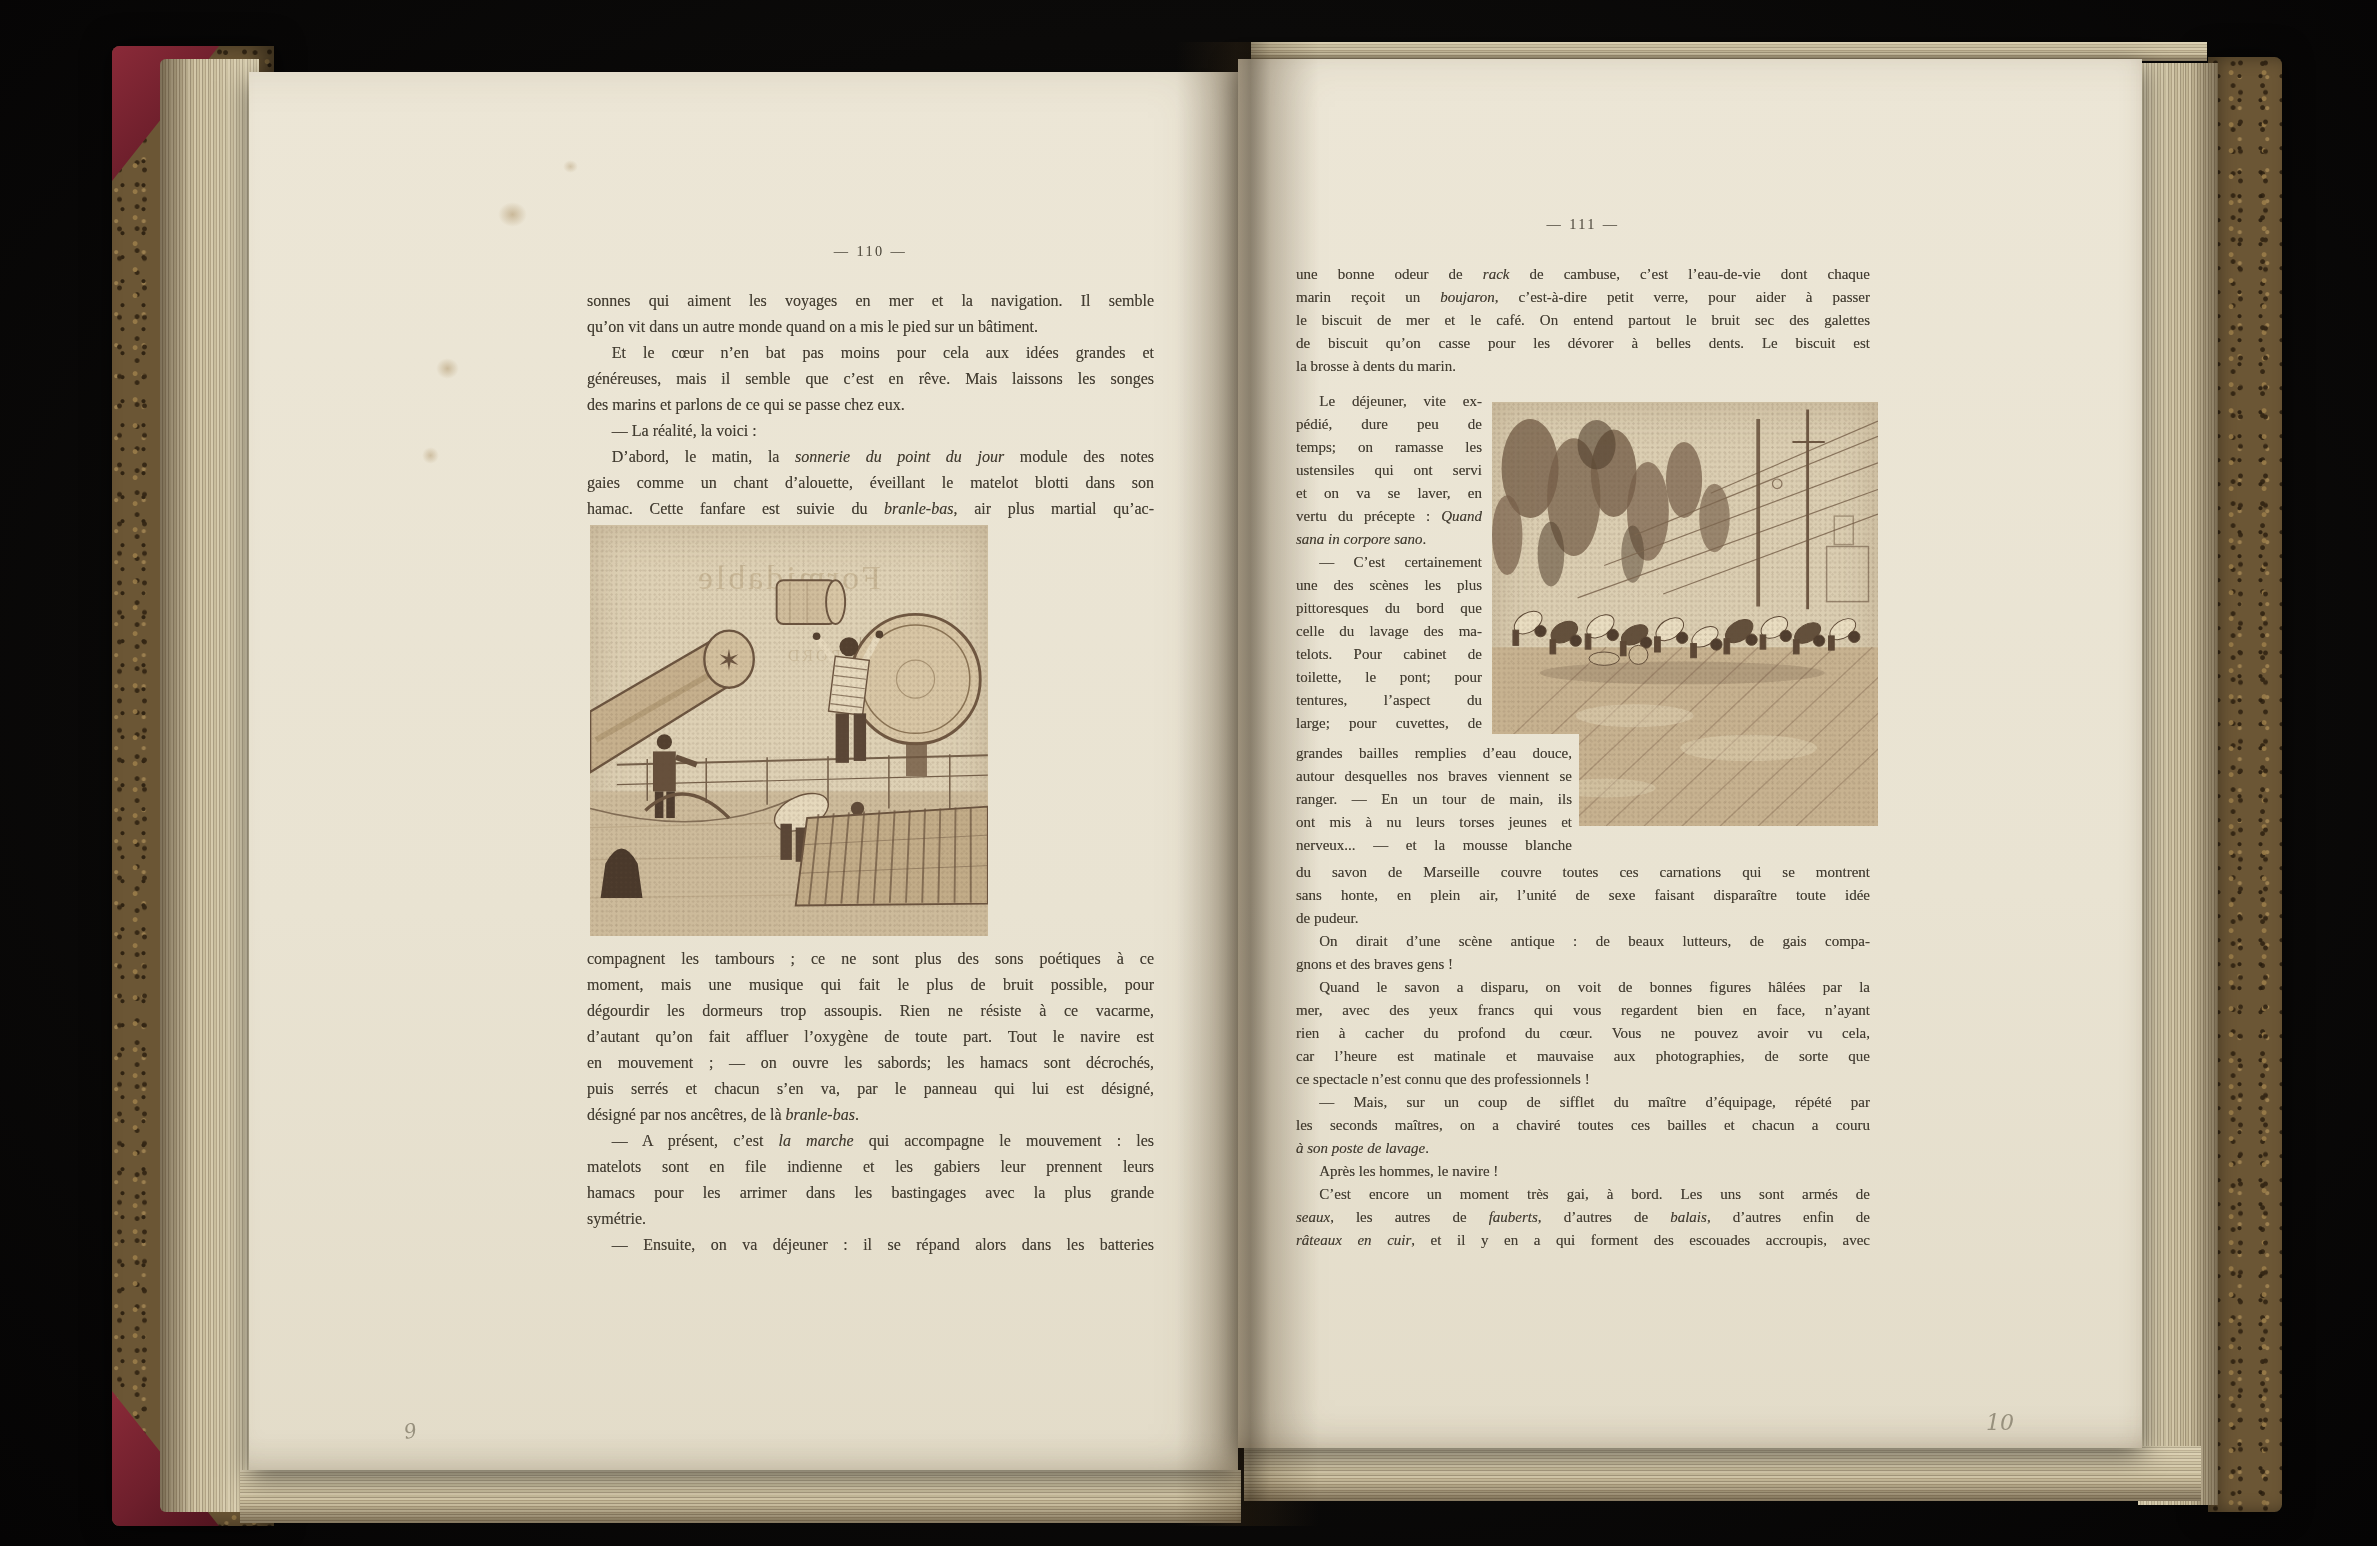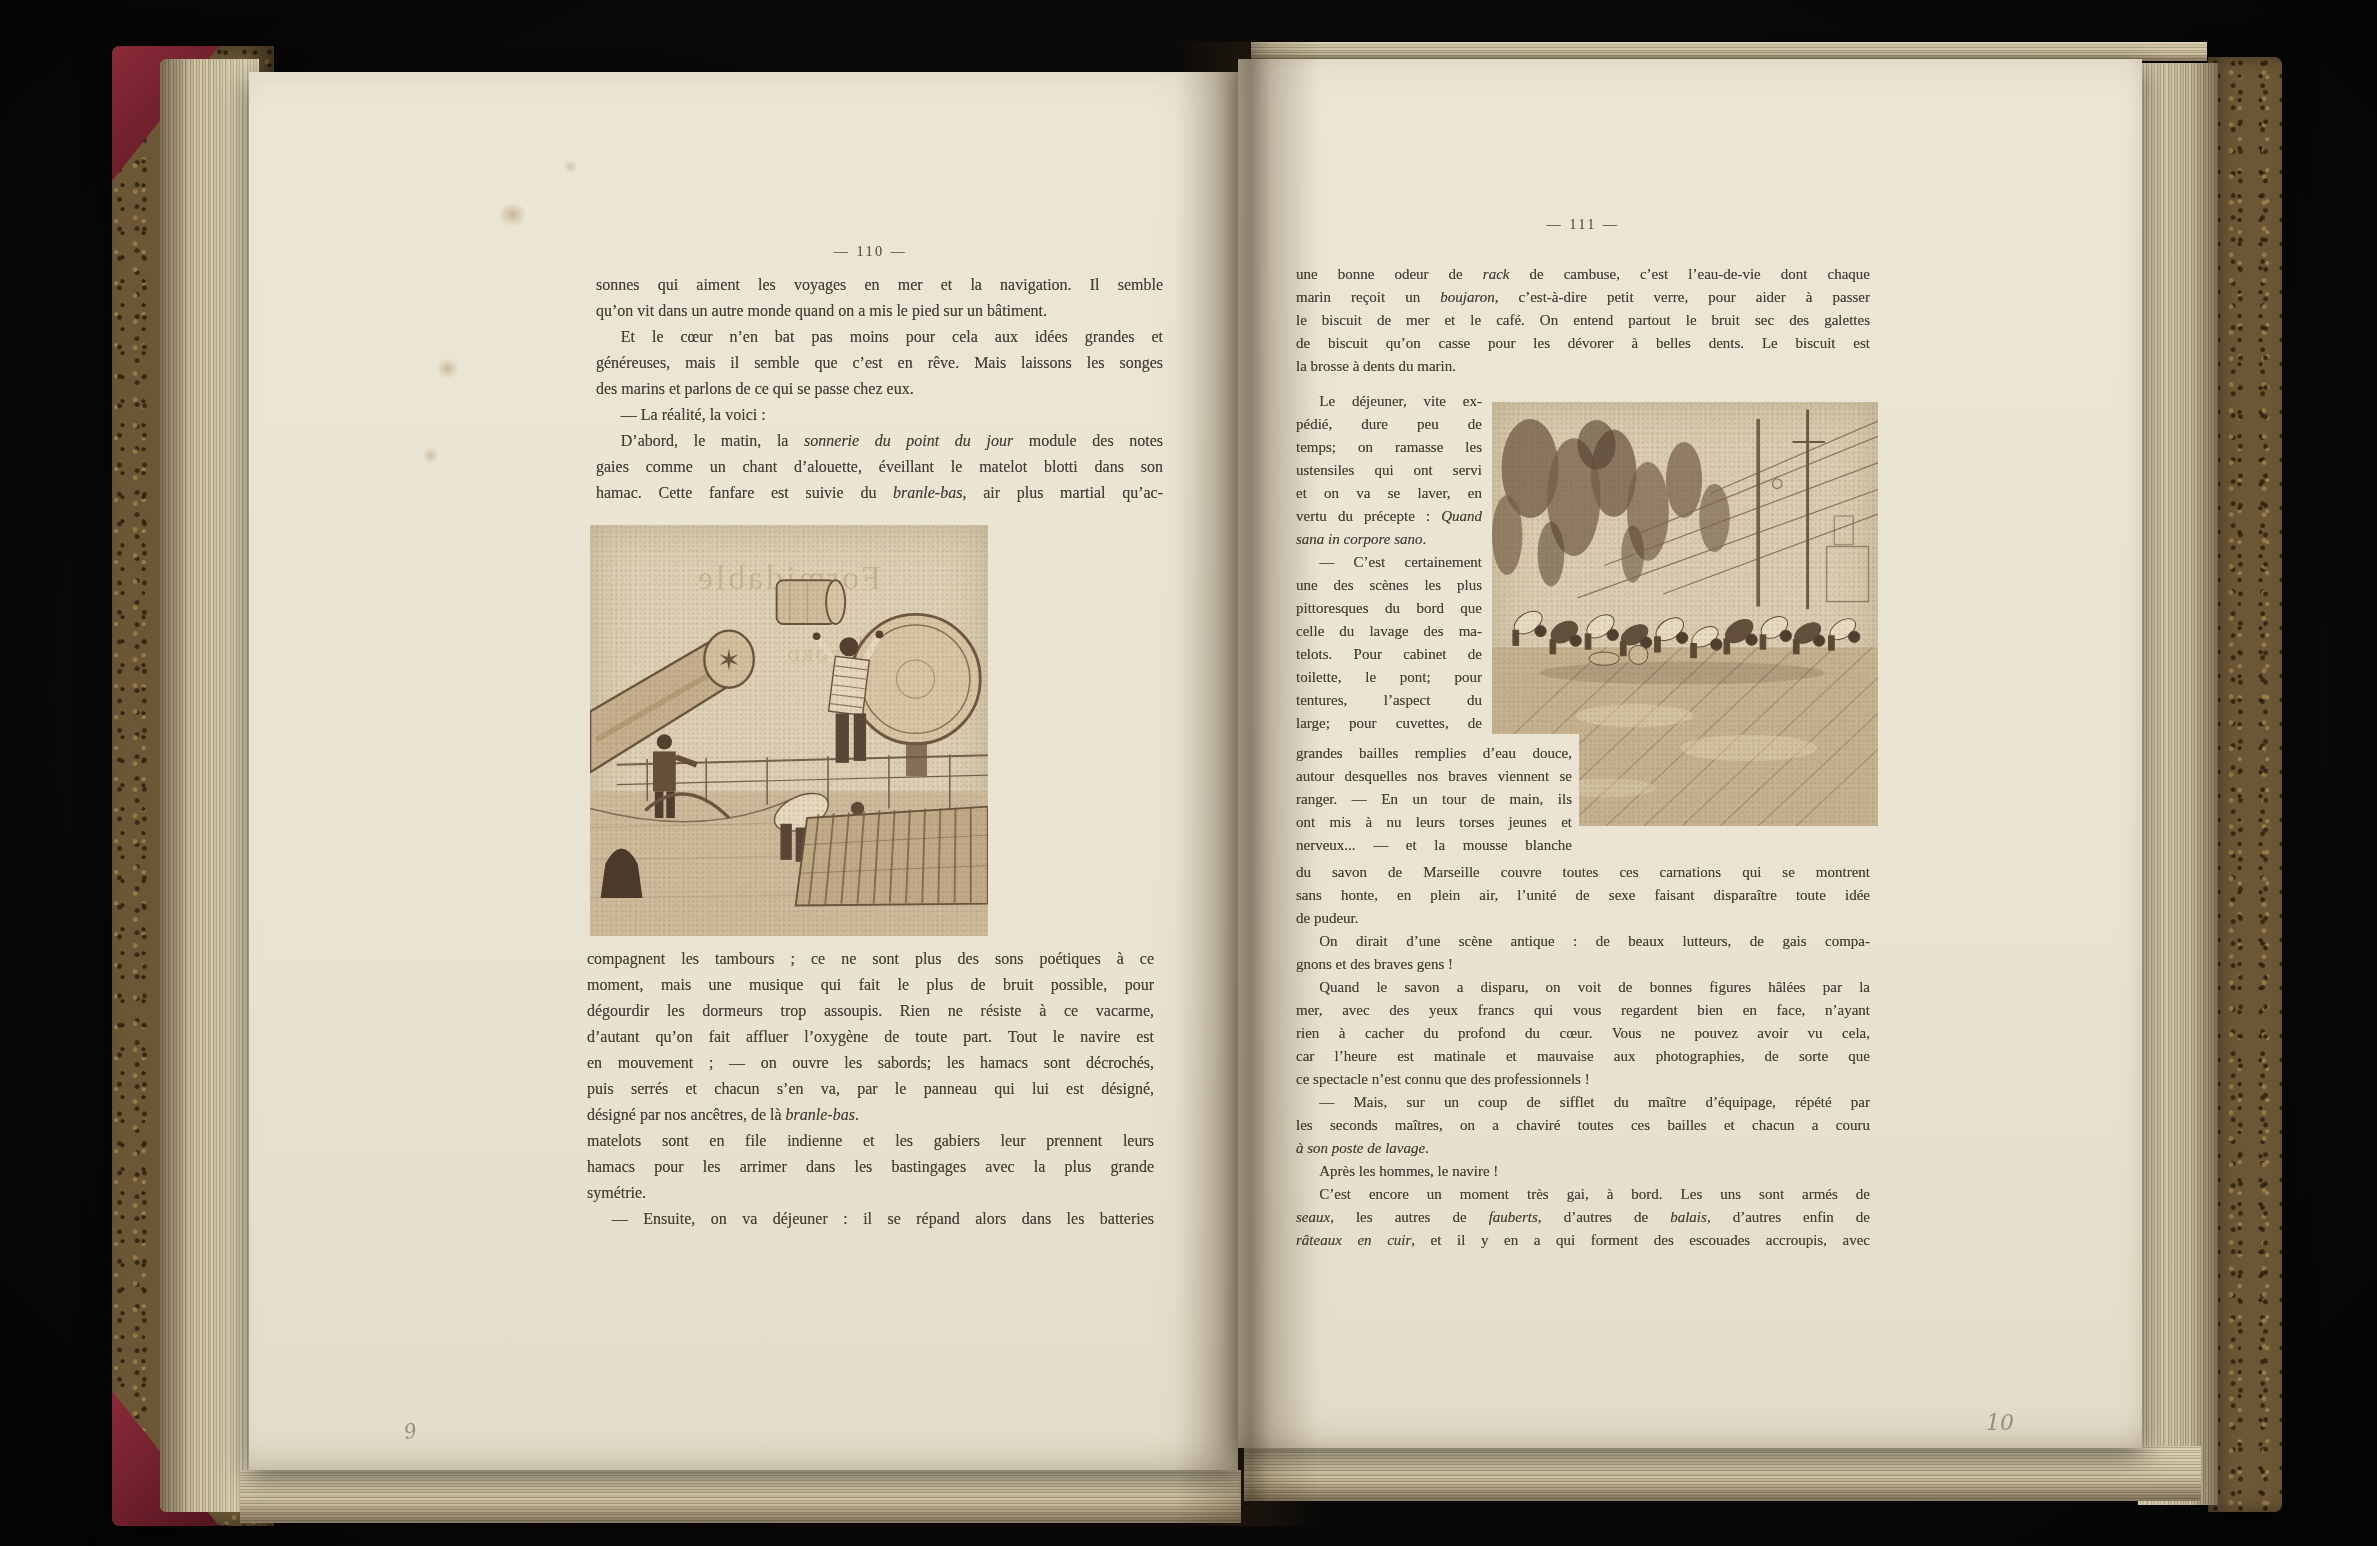--- a/index.html
+++ b/index.html
@@ -89,39 +89,40 @@
 
   <div class="abs page" id="left-page"></div>
   <div class="abs page" id="right-page"></div>
 
   <div class="abs fox" style="left:498px;top:202px;width:28.5px;height:25px;background:radial-gradient(rgba(151,117,63,.4),rgba(151,117,63,0) 70%);"></div>
   <div class="abs fox" style="left:436px;top:358px;width:23px;height:21px;background:radial-gradient(rgba(151,117,63,.38),rgba(151,117,63,0) 70%);"></div>
   <div class="abs fox" style="left:422px;top:447px;width:17px;height:17px;background:radial-gradient(rgba(151,117,63,.34),rgba(151,117,63,0) 70%);"></div>
   <div class="abs fox" style="left:563px;top:160px;width:15px;height:13.3px;background:radial-gradient(rgba(151,117,63,.3),rgba(151,117,63,0) 70%);"></div>
 
   <div class="abs ink pagenum" style="left:587px;top:243px;width:567px;text-align:center;">— 110 —</div>
-  <div class="tblock ink left-text" style="left:587px;top:272px;margin-left:9px;">
+  <div class="tblock ink left-text" style="left:587px;top:288px;">
       <div class="tline">sonnes qui aiment les voyages en mer et la navigation. Il semble</div>
       <div class="tline pend">qu’on vit dans un autre monde quand on a mis le pied sur un bâtiment.</div>
       <div class="tline ind">Et le cœur n’en bat pas moins pour cela aux idées grandes et</div>
       <div class="tline">généreuses, mais il semble que c’est en rêve. Mais laissons les songes</div>
       <div class="tline pend">des marins et parlons de ce qui se passe chez eux.</div>
       <div class="tline pend ind">— La réalité, la voici :</div>
       <div class="tline ind">D’abord, le matin, la <i>sonnerie du point du jour</i> module des notes</div>
       <div class="tline">gaies comme un chant d’alouette, éveillant le matelot blotti dans son</div>
       <div class="tline">hamac. Cette fanfare est suivie du <i>branle-bas</i>, air plus martial qu’ac-</div>
     </div>
   <div class="tblock ink left-text" style="left:587px;top:946px;">
       <div class="tline">compagnent les tambours ; ce ne sont plus des sons poétiques à ce</div>
       <div class="tline">moment, mais une musique qui fait le plus de bruit possible, pour</div>
       <div class="tline">dégourdir les dormeurs trop assoupis. Rien ne résiste à ce vacarme,</div>
       <div class="tline">d’autant qu’on fait affluer l’oxygène de toute part. Tout le navire est</div>
       <div class="tline">en mouvement ; — on ouvre les sabords; les hamacs sont décrochés,</div>
       <div class="tline">puis serrés et chacun s’en va, par le panneau qui lui est désigné,</div>
       <div class="tline pend">désigné par nos ancêtres, de là <i>branle-bas</i>.</div>
+      <div class="tline ind">— A présent, c’est <i>la marche</i> qui accompagne le mouvement : les</div>
       <div class="tline">matelots sont en file indienne et les gabiers leur prennent leurs</div>
       <div class="tline">hamacs pour les arrimer dans les bastingages avec la plus grande</div>
       <div class="tline pend">symétrie.</div>
       <div class="tline ind">— Ensuite, on va déjeuner : il se répand alors dans les batteries</div>
     </div>
   <div class="abs pencil" style="left:404px;top:1419px;font-size:20px;transform:rotate(-10deg);">9</div>
 
   <div class="abs photo" id="photo-left" role="img" aria-label="Matelots sur le pont : canon avec étoile, projecteur et marins à l’exercice">
     <div class="ghost" style="left:105px;top:34px;font-size:34px;">Formidable</div>
     <div class="ghost" style="left:195px;top:122px;font-size:16px;opacity:.3;">A BORD</div>

